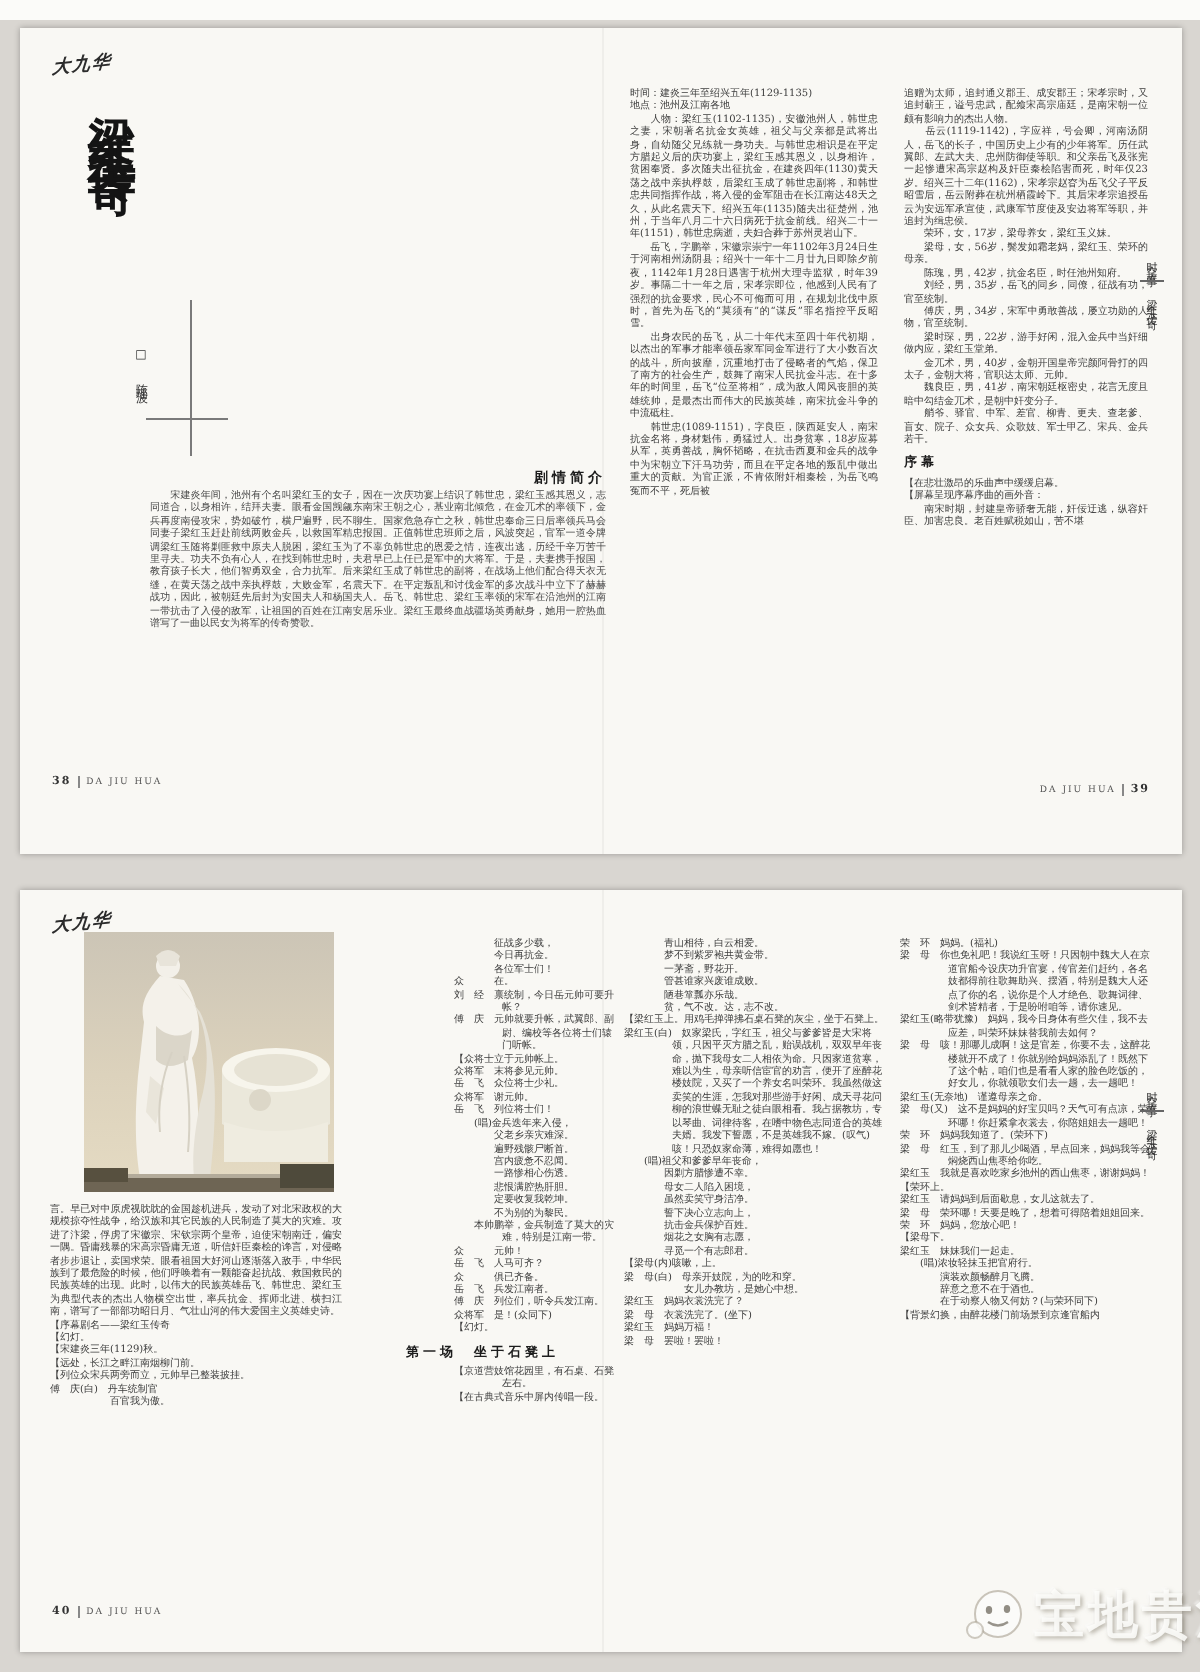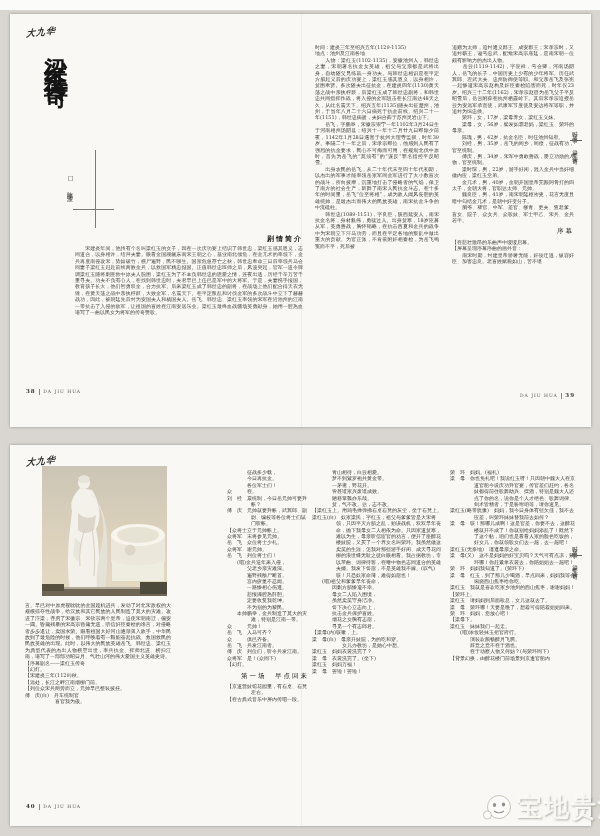--- a/index.html
+++ b/index.html
@@ -29,21 +29,21 @@
     letter-spacing:7px;color:#141414;line-height:1;
   }
   .vauthor{
     position:absolute;writing-mode:vertical-rl;font-size:6px;color:#333;
     letter-spacing:2px;
   }
   .rule{position:absolute;background:#7a7a7a;}
 
   .colhead{text-align:center;font-weight:bold;color:#1d1d1d;}
   .h-syn{position:absolute;font-size:7px;letter-spacing:2px;text-align:right;}
-  .flowhead{font-size:6.5px;letter-spacing:2px;margin:5px 0 4px 0;text-align:right;font-weight:normal;color:#1d1d1d;}
+  .flowhead{font-size:6.5px;letter-spacing:2px;margin:5px 0 4px 0;text-align:left;font-weight:bold;color:#1d1d1d;}
 
   .txtcol{position:absolute;font-size:5px;line-height:6.4px;color:#3d3d3d;overflow:hidden;}
   .prose > div{text-align:justify;}
   .hang > div{padding-left:24px;text-indent:-24px;}
 
   .footer{position:absolute;font-size:4.5px;color:#555;letter-spacing:1px;white-space:nowrap;}
   .footer .pn{font-weight:bold;font-size:5.5px;color:#333;}
   .footer .sep{display:inline-block;width:1.5px;height:6px;background:#888;margin:0 3px;vertical-align:middle;}
   .footer.right{text-align:right;}
 
@@ -198,21 +198,21 @@
         <div>　　　　不为别的为黎民。</div>
         <div>　　本帅鹏举，金兵制造了莫大的灾难，特别是江南一带。</div>
         <div>众　　　元帅！</div>
         <div>岳　飞　人马可齐？</div>
         <div>众　　　俱已齐备。</div>
         <div>岳　飞　兵发江南者。</div>
         <div>傅　庆　列位们，听令兵发江南。</div>
         <div>众将军　是！(众同下)</div>
         <div>【幻灯。</div>
       </div>
-    <div class="flowhead">第一场　早点回来</div>
+    <div class="flowhead">第一场　坐于石凳上</div>
     <div class="hang">
         <div>【京道营妓馆花园里，有石桌、石凳左右。</div>
         <div>【在古典式音乐中屏内传唱一段。</div>
       </div>
   </div>
 
   <div class="footer" style="left:16px;top:358px;">
     <span class="pn">40</span><span class="sep"></span><span>DA JIU HUA</span>
   </div>
 

